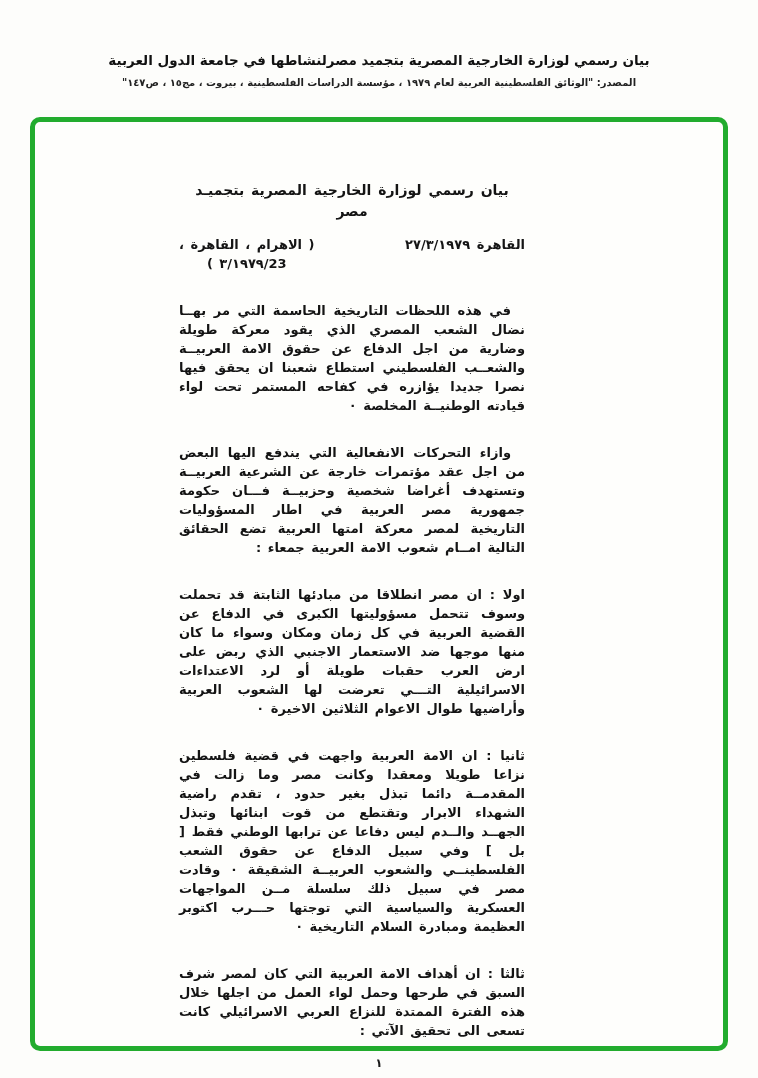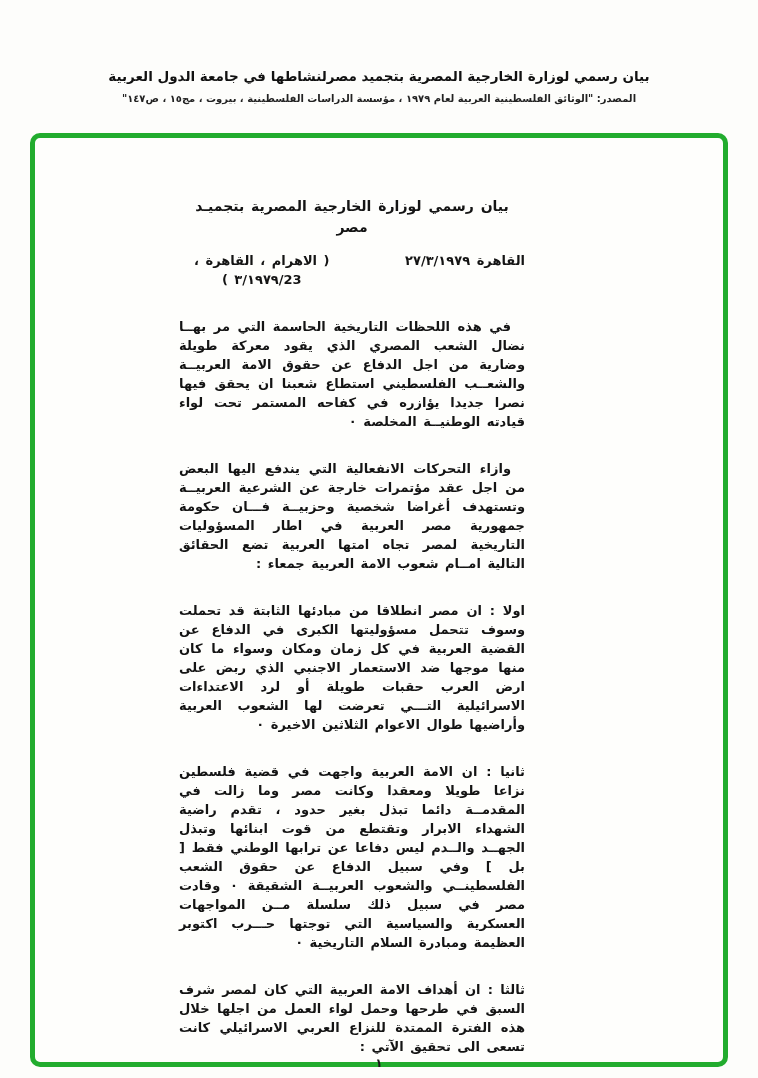--- a/index.html
+++ b/index.html
@@ -12,21 +12,21 @@
     position: relative;
     overflow: hidden;
   }
   .sheet {
     position: relative;
     width: 758px;
     height: 1078px;
     background: #fdfdfb;
   }
   .hdr-title {
-    padding-top: 68px;
+    padding-top: 52px;
     text-align: center;
     direction: rtl;
     font-size: 13.5px;
     font-weight: bold;
     color: #111;
   }
   .hdr-source {
     margin-top: 9px;
     text-align: center;
     direction: rtl;
@@ -67,21 +67,21 @@
   }
   .dateline {
     display: flex;
     justify-content: space-between;
     align-items: flex-start;
     margin-bottom: 13px;
     font-size: 13px;
     line-height: 19px;
   }
   .dl-right { white-space: nowrap; }
-  .dl-left { text-align: center; margin-left: 15px; }
+  .dl-left { text-align: center; }
   .para { margin-bottom: 8px; margin-top: 28px; }
   .para.indent { text-indent: 14px; }
   .page-num {
     position: absolute;
     bottom: 8px;
     left: 0;
     right: 0;
     text-align: center;
     font-size: 12px;
     font-weight: bold;
@@ -107,21 +107,21 @@
       <div class="dateline">
         <div class="dl-right">القاهرة ٢٧/٣/١٩٧٩</div>
         <div class="dl-left">
           <div>( الاهرام ، القاهرة ،</div>
           <div>23/٣/١٩٧٩ )</div>
         </div>
       </div>
 
       <p class="para indent">في هذه اللحظات التاريخية الحاسمة التي مر بهــا نضال الشعب المصري الذي يقود معركة طويلة وضارية من اجل الدفاع عن حقوق الامة العربيــة والشعــب الفلسطيني استطاع شعبنا ان يحقق فيها نصرا جديدا يؤازره في كفاحه المستمر تحت لواء قيادته الوطنيــة المخلصة ٠</p>
 
-      <p class="para indent">وازاء التحركات الانفعالية التي يندفع اليها البعض من اجل عقد مؤتمرات خارجة عن الشرعية العربيــة وتستهدف أغراضا شخصية وحزبيــة فـــان حكومة جمهورية مصر العربية في اطار المسؤوليات التاريخية لمصر تجاه امتها العربية تضع الحقائق التالية امــام شعوب الامة العربية جمعاء :</p>
+      <p class="para indent">وازاء التحركات الانفعالية التي يندفع اليها البعض من اجل عقد مؤتمرات خارجة عن الشرعية العربيــة وتستهدف أغراضا شخصية وحزبيــة فـــان حكومة جمهورية مصر العربية في اطار المسؤوليات التاريخية لمصر معركة امتها العربية تضع الحقائق التالية امــام شعوب الامة العربية جمعاء :</p>
 
       <p class="para">اولا : ان مصر انطلاقا من مبادئها الثابتة قد تحملت وسوف تتحمل مسؤوليتها الكبرى في الدفاع عن القضية العربية في كل زمان ومكان وسواء ما كان منها موجها ضد الاستعمار الاجنبي الذي ربض على ارض العرب حقبات طويلة أو لرد الاعتداءات الاسرائيلية التـــي تعرضت لها الشعوب العربية وأراضيها طوال الاعوام الثلاثين الاخيرة ٠</p>
 
       <p class="para">ثانيا : ان الامة العربية واجهت في قضية فلسطين نزاعا طويلا ومعقدا وكانت مصر وما زالت في المقدمــة دائما تبذل بغير حدود ، تقدم راضية الشهداء الابرار وتقتطع من قوت ابنائها وتبذل الجهــد والــدم ليس دفاعا عن ترابها الوطني فقط [ بل ] وفي سبيل الدفاع عن حقوق الشعب الفلسطينــي والشعوب العربيــة الشقيقة ٠ وقادت مصر في سبيل ذلك سلسلة مــن المواجهات العسكرية والسياسية التي توجتها حـــرب اكتوبر العظيمة ومبادرة السلام التاريخية ٠</p>
 
       <p class="para">ثالثا : ان أهداف الامة العربية التي كان لمصر شرف السبق في طرحها وحمل لواء العمل من اجلها خلال هذه الفترة الممتدة للنزاع العربي الاسرائيلي كانت تسعى الى تحقيق الآتي :</p>
 
 
       <p class="para item">٢ ــ تحقيق الانسحاب الاسرائيلي من جميـــع الاراضي العربية التي احتلت ٠</p>
 

